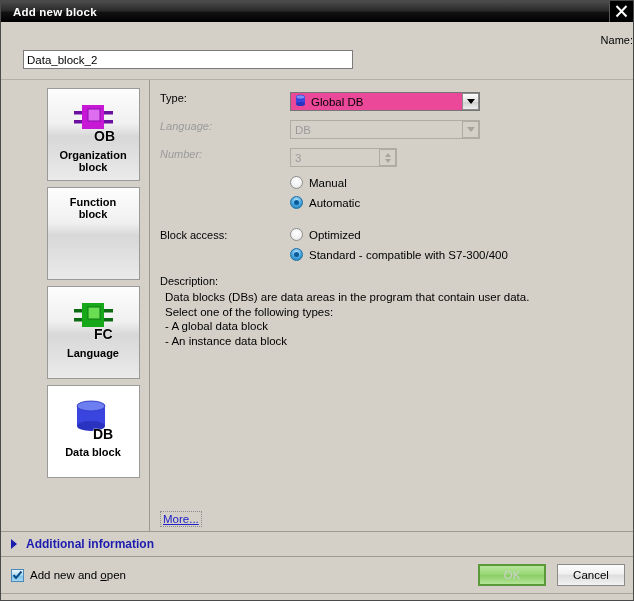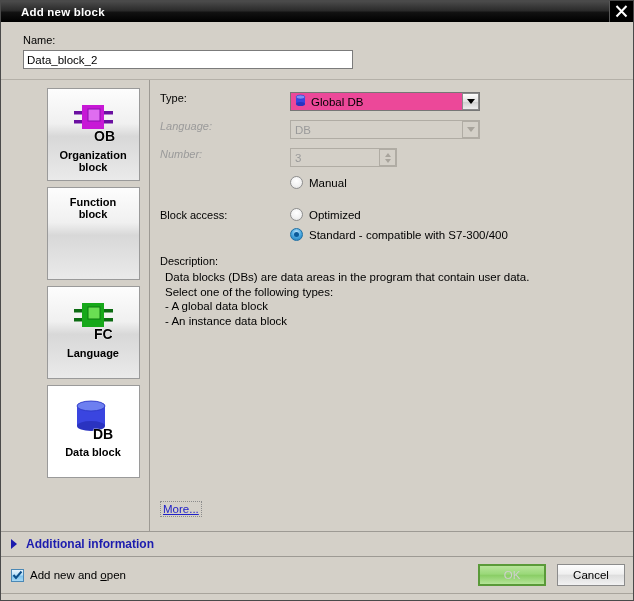--- a/index.html
+++ b/index.html
@@ -33,21 +33,21 @@
     min-height: 21px;
     background: linear-gradient(to bottom, #4c4c4c 0%, #2b2b2b 45%, #111111 55%, #000000 100%);
     display: flex;
     align-items: center;
     position: relative;
   }
   .titlebar-text {
     color: #ffffff;
     font-weight: bold;
     font-size: 11.5px;
-    padding-left: 20px;
+    padding-left: 12px;
     letter-spacing: 0.2px;
   }
   .titlebar-close {
     position: absolute;
     right: 0; top: 0;
     width: 23px;
     height: 21px;
     display: flex;
     align-items: center;
     justify-content: center;
@@ -59,20 +59,21 @@
 
   
   .name-area {
     padding: 12px 0 10px 22px;
     background: #d4d0c8;
   }
   .name-label {
     font-size: 11px;
     color: #000;
     margin-bottom: 4px;
+    text-align: right;
   }
   .name-input {
     width: 330px;
     height: 19px;
     box-sizing: border-box;
     border: 1px solid #7b7b7b;
     background: #ffffff;
     font-family: "Liberation Sans", sans-serif;
     font-size: 11.5px;
     color: #000;
@@ -288,21 +289,21 @@
     margin-top: 3px;
     padding-left: 5px;
     font-size: 11.5px;
     line-height: 14.5px;
     color: #000;
     white-space: pre-line;
   }
   .more-link {
     position: absolute;
     left: 10px;
-    bottom: 14px;
+    bottom: 4px;
     font-size: 11.5px;
     color: #2121c8;
     text-decoration: underline;
     cursor: pointer;
     border: 1px dotted #8b8b8b;
     padding: 1px 2px;
   }
 
   
   .addinfo {
@@ -499,20 +500,25 @@
           </div>
         </div>
       </div>
 
       <div class="radio-row">
         <div class="spacer"></div>
         <div class="radio"></div>
         <div class="radio-label">Manual</div>
       </div>
 
+      <div class="radio-row">
+        <div class="spacer"></div>
+        <div class="radio checked"></div>
+        <div class="radio-label">Automatic</div>
+      </div>
 
       <div class="gap-block"></div>
 
       <div class="radio-row">
         <div class="spacer"><span class="flabel">Block access:</span></div>
         <div class="radio"></div>
         <div class="radio-label">Optimized</div>
       </div>
 
       <div class="radio-row">

